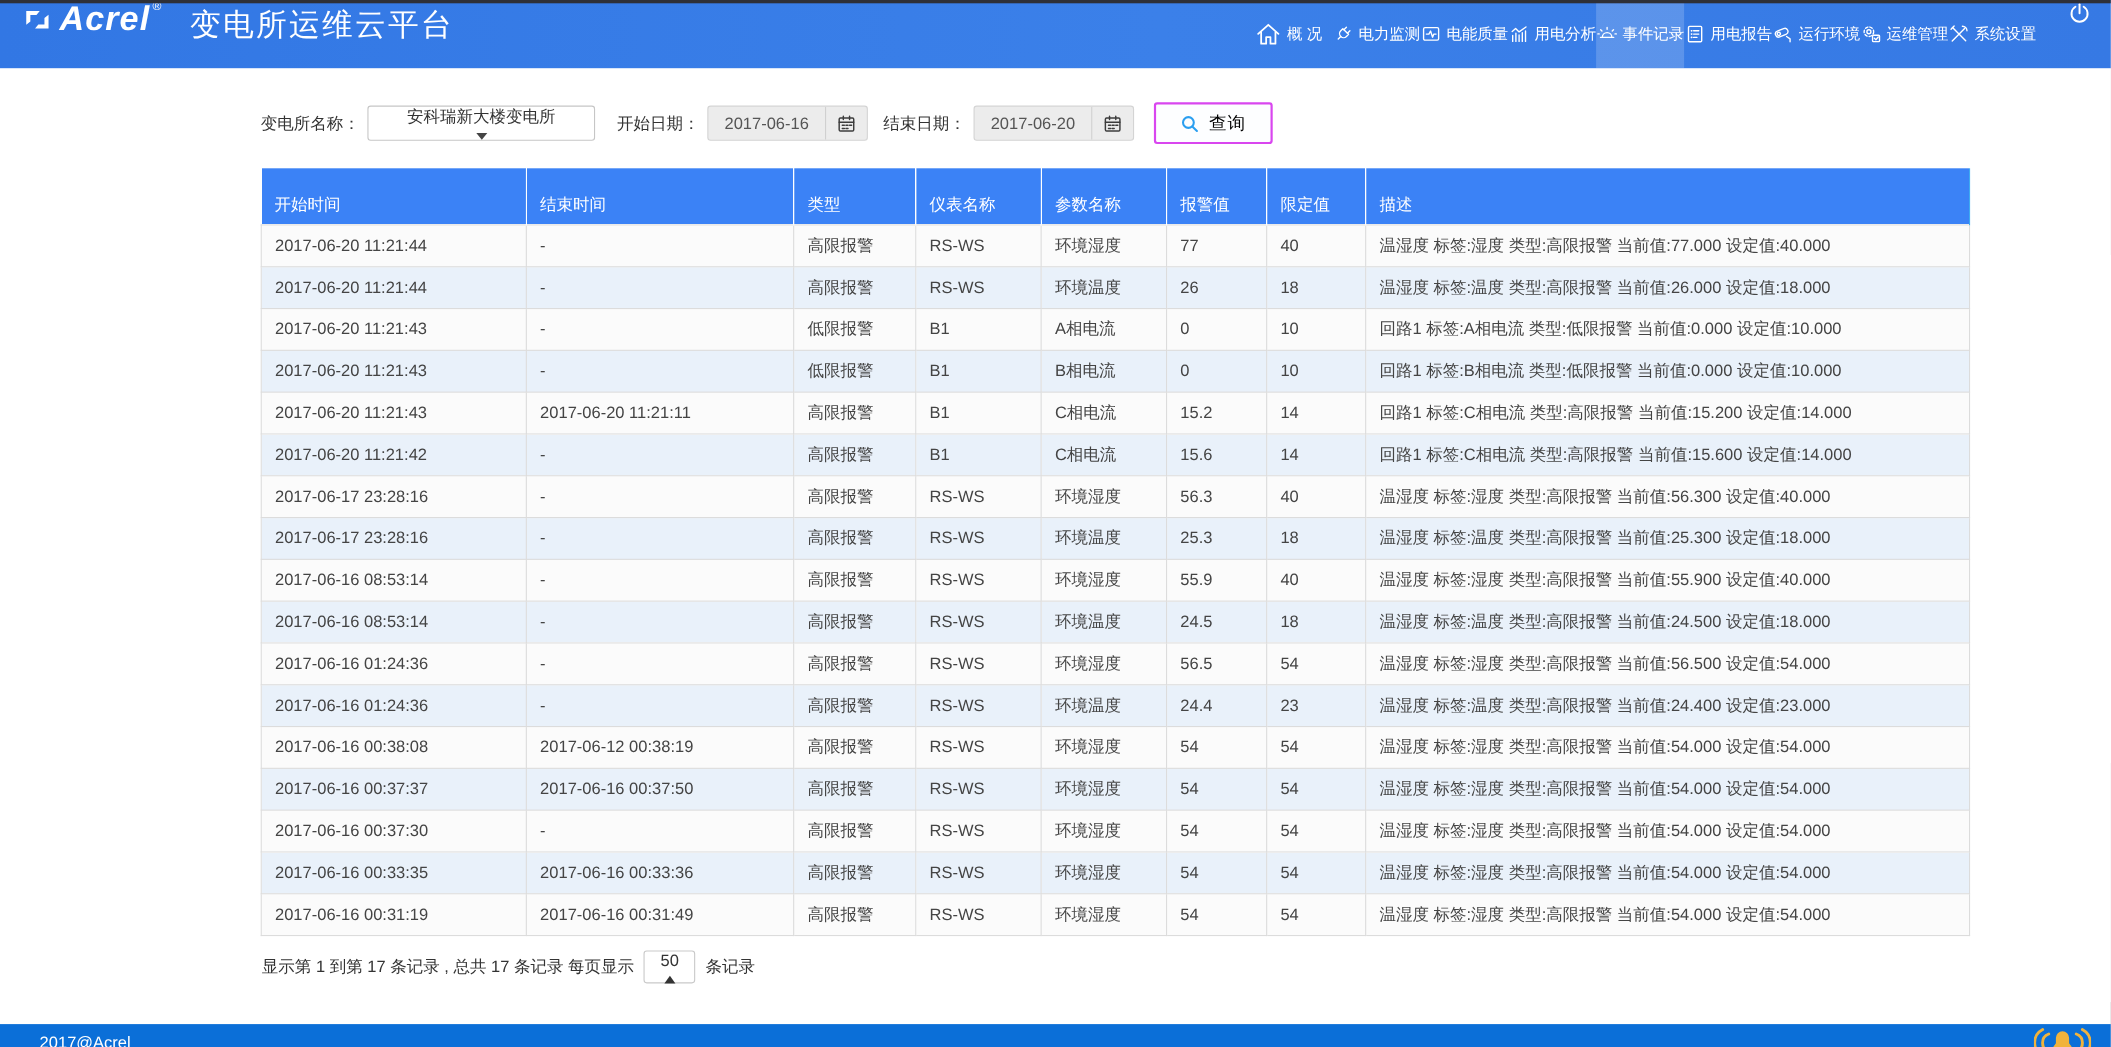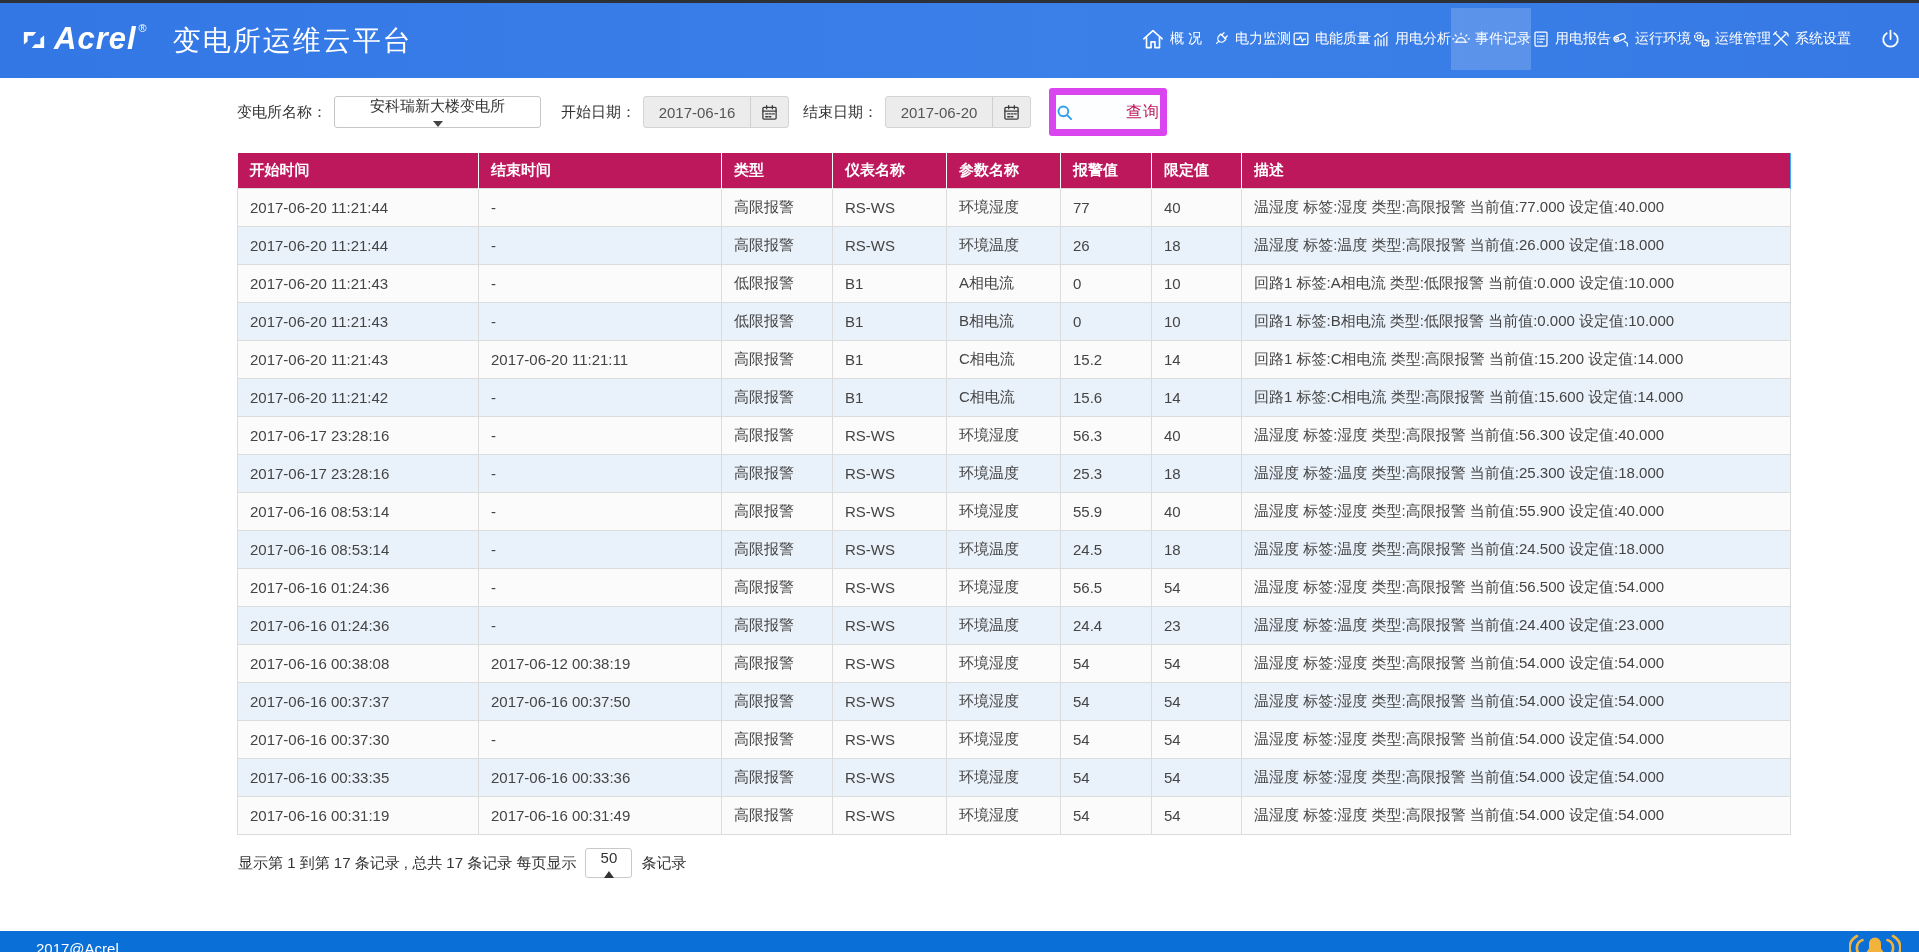--- a/index.html
+++ b/index.html
@@ -3,23 +3,23 @@
 <meta charset="utf-8">
 <style>
   html,body{margin:0;padding:0;background:#888;}
   body{font-family:"Liberation Sans","DejaVu Sans",sans-serif;}
   #app{position:relative;width:1919px;height:952px;background:#fff;overflow:hidden;}
 
   
   .top-strip{position:absolute;top:0;left:0;right:0;height:3px;background:#2e3038;z-index:20;}
 
   
-  .header{position:absolute;top:0;left:0;width:100%;height:78px;
+  .header{position:absolute;top:0;left:0;width:100%;height:62px;
     background:linear-gradient(90deg,#3277e4 0%,#3b80e9 55%,#3679e4 100%);
-    display:flex;align-items:center;z-index:5;}
+    display:flex;align-items:flex-start;z-index:5;}
   .logo{display:flex;align-items:flex-start;margin-left:18px;color:#fff;}
   .logo-mark{width:32px;height:32px;margin-top:2px;}
   .logo-text{font-size:31px;font-weight:bold;font-style:italic;letter-spacing:1px;line-height:34px;margin-left:4px;}
   .logo-reg{font-size:11px;line-height:11px;margin-top:1px;margin-left:2px;}
   .app-title{color:#fff;font-size:28px;margin-left:26px;letter-spacing:2px;margin-top:4px;}
   .nav{margin-left:auto;display:flex;height:62px;align-items:stretch;margin-right:10px;}
   .nav-item{width:80px;display:flex;flex-direction:row;align-items:center;justify-content:center;gap:4px;color:#fff;cursor:pointer;}
   .nav-item.active{background:rgba(255,255,255,0.18);}
   .nav-icon{width:26px;height:26px;color:#fff;}
   .nav-label{font-size:14px;white-space:nowrap;}
@@ -41,26 +41,26 @@
   .filter-row{display:flex;align-items:center;margin:33px 0 0 17px;height:34px;font-size:15px;color:#333;}
   .f-label{margin-right:7px;white-space:nowrap;}
   .select-box{width:207px;height:32px;border:1px solid #c6c6c6;border-radius:3px;background:#fff;display:flex;align-items:center;justify-content:space-between;padding:0 10px;box-sizing:border-box;font-size:15px;color:#333;cursor:pointer;flex-direction:column;}
   .caret-down{width:0;height:0;border-left:5px solid transparent;border-right:5px solid transparent;border-top:6px solid #444;}
   .caret-up{width:0;height:0;border-left:5px solid transparent;border-right:5px solid transparent;border-bottom:7px solid #333;}
   .gap20{margin-left:20px;} .gap14{margin-left:14px;} .gap18{margin-left:18px;}
   .date-group{display:flex;height:32px;border:1px solid #d4d4d4;border-radius:3px;overflow:hidden;background:#ececec;box-sizing:border-box;}
   .date-input{width:106px;display:flex;align-items:center;justify-content:center;font-size:15px;color:#555;}
   .cal-btn{width:37px;border-left:1px solid #d0d0d0;display:flex;align-items:center;justify-content:center;cursor:pointer;}
   .cal-btn svg{width:17px;height:17px;color:#3c3c3c;}
-  .search-btn{width:104px;height:34px;border:7px solid #d946ef;border-radius:3px;background:#fdfeff;color:#be185d;font-size:16px;display:flex;align-items:center;justify-content:space-between;gap:9px;cursor:pointer;letter-spacing:1px;}
+  .search-btn{width:104px;height:34px;border:2px solid #d946ef;border-radius:3px;background:#fdfeff;color:#000000;font-size:16px;display:flex;align-items:center;justify-content:center;gap:9px;cursor:pointer;letter-spacing:1px;}
   .search-btn svg{width:17px;height:17px;color:#2b9ff0;}
 
   .table-wrap{margin:24px 0 0 17px;width:1553px;}
   table.events{border-collapse:collapse;width:100%;table-layout:fixed;font-size:15px;}
-  table.events thead th{background:#be185d;color:#fff;height:35px;text-align:left;padding:0 0 0 12px;font-weight:bold;border-right:1px solid rgba(255,255,255,0.45);white-space:nowrap;overflow:hidden;}
+  table.events thead th{background:#3b82f6;color:#fff;height:35px;text-align:left;padding:16px 0 0 12px;font-weight:normal;border-right:1px solid rgba(255,255,255,0.45);white-space:nowrap;overflow:hidden;}
   table.events thead th:last-child{border-right:1px solid #3dabf2;}
   table.events tbody td{height:37px;border:1px solid #dcdcdc;padding:0 0 0 12px;color:#444;white-space:nowrap;overflow:hidden;}
   table.events tbody tr:nth-child(odd){background:#fbfbfb;}
   table.events tbody tr:nth-child(even){background:#e9f1fa;}
 
   .pagination{margin:13px 0 0 18px;display:flex;align-items:center;font-size:15px;color:#333;}
   .page-size-box{margin:0 9px;width:47px;height:30px;border:1px solid #c9c9c9;border-radius:3px;background:#fff;display:flex;align-items:center;justify-content:center;gap:5px;cursor:pointer;box-sizing:border-box;flex-direction:column;}
 
   
   .footer{position:absolute;left:0;right:0;bottom:0;height:41px;z-index:6;}

